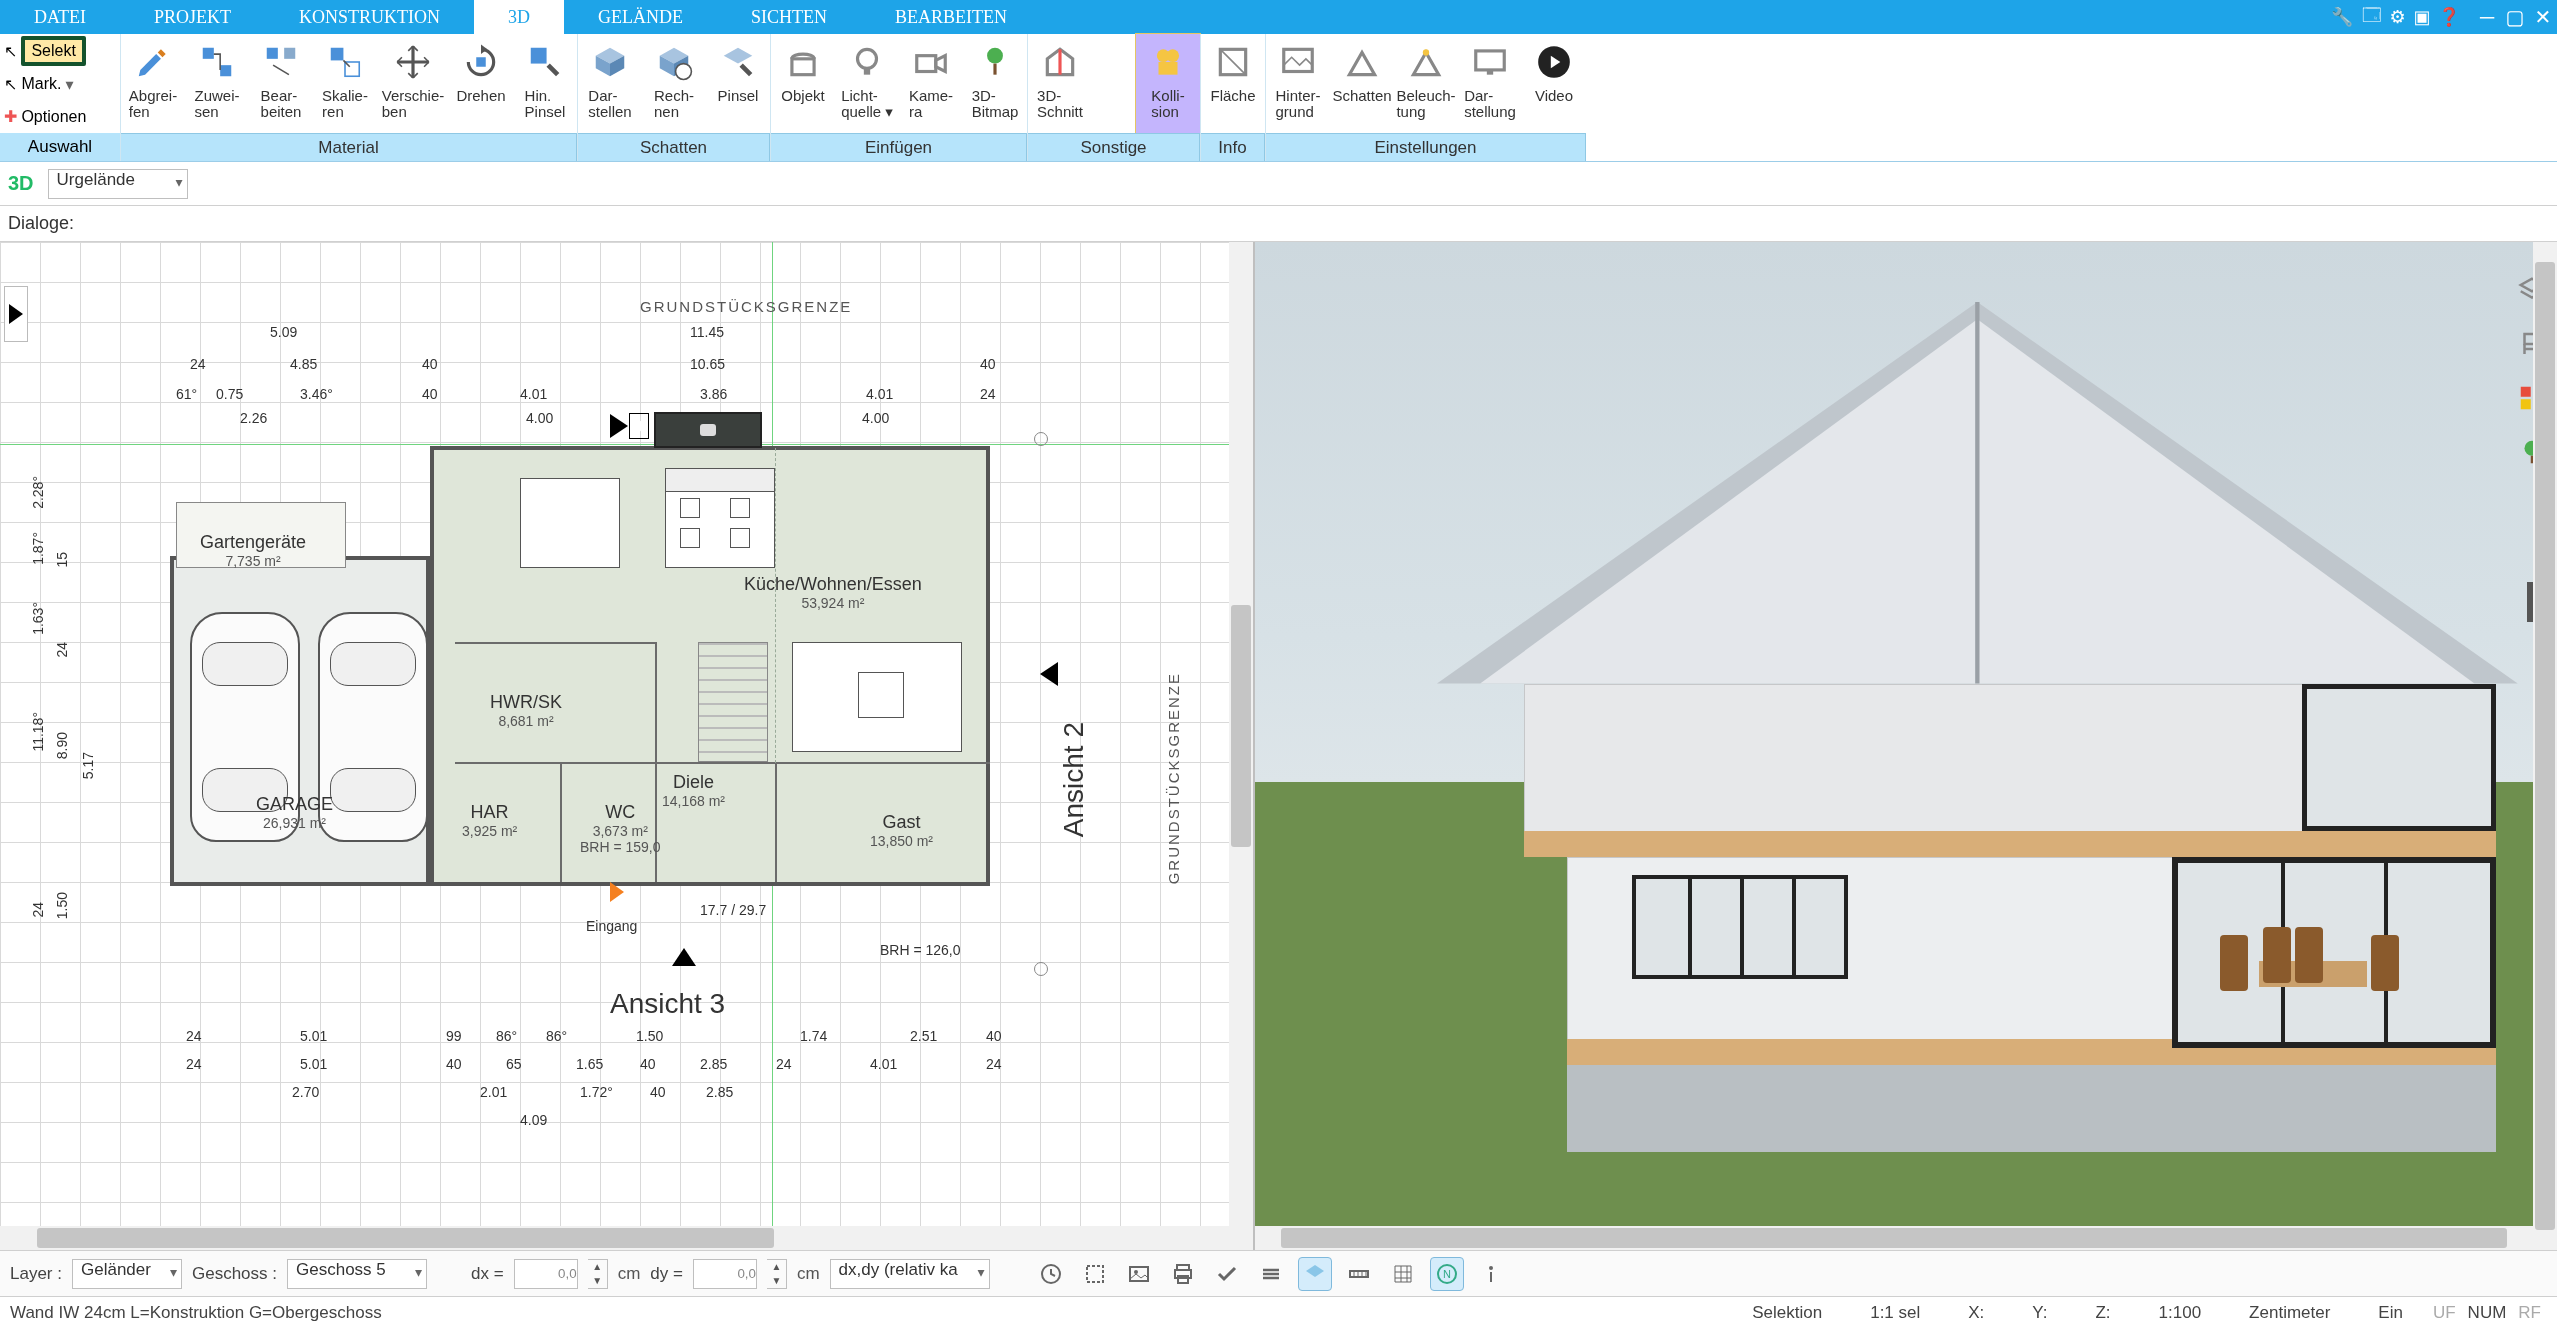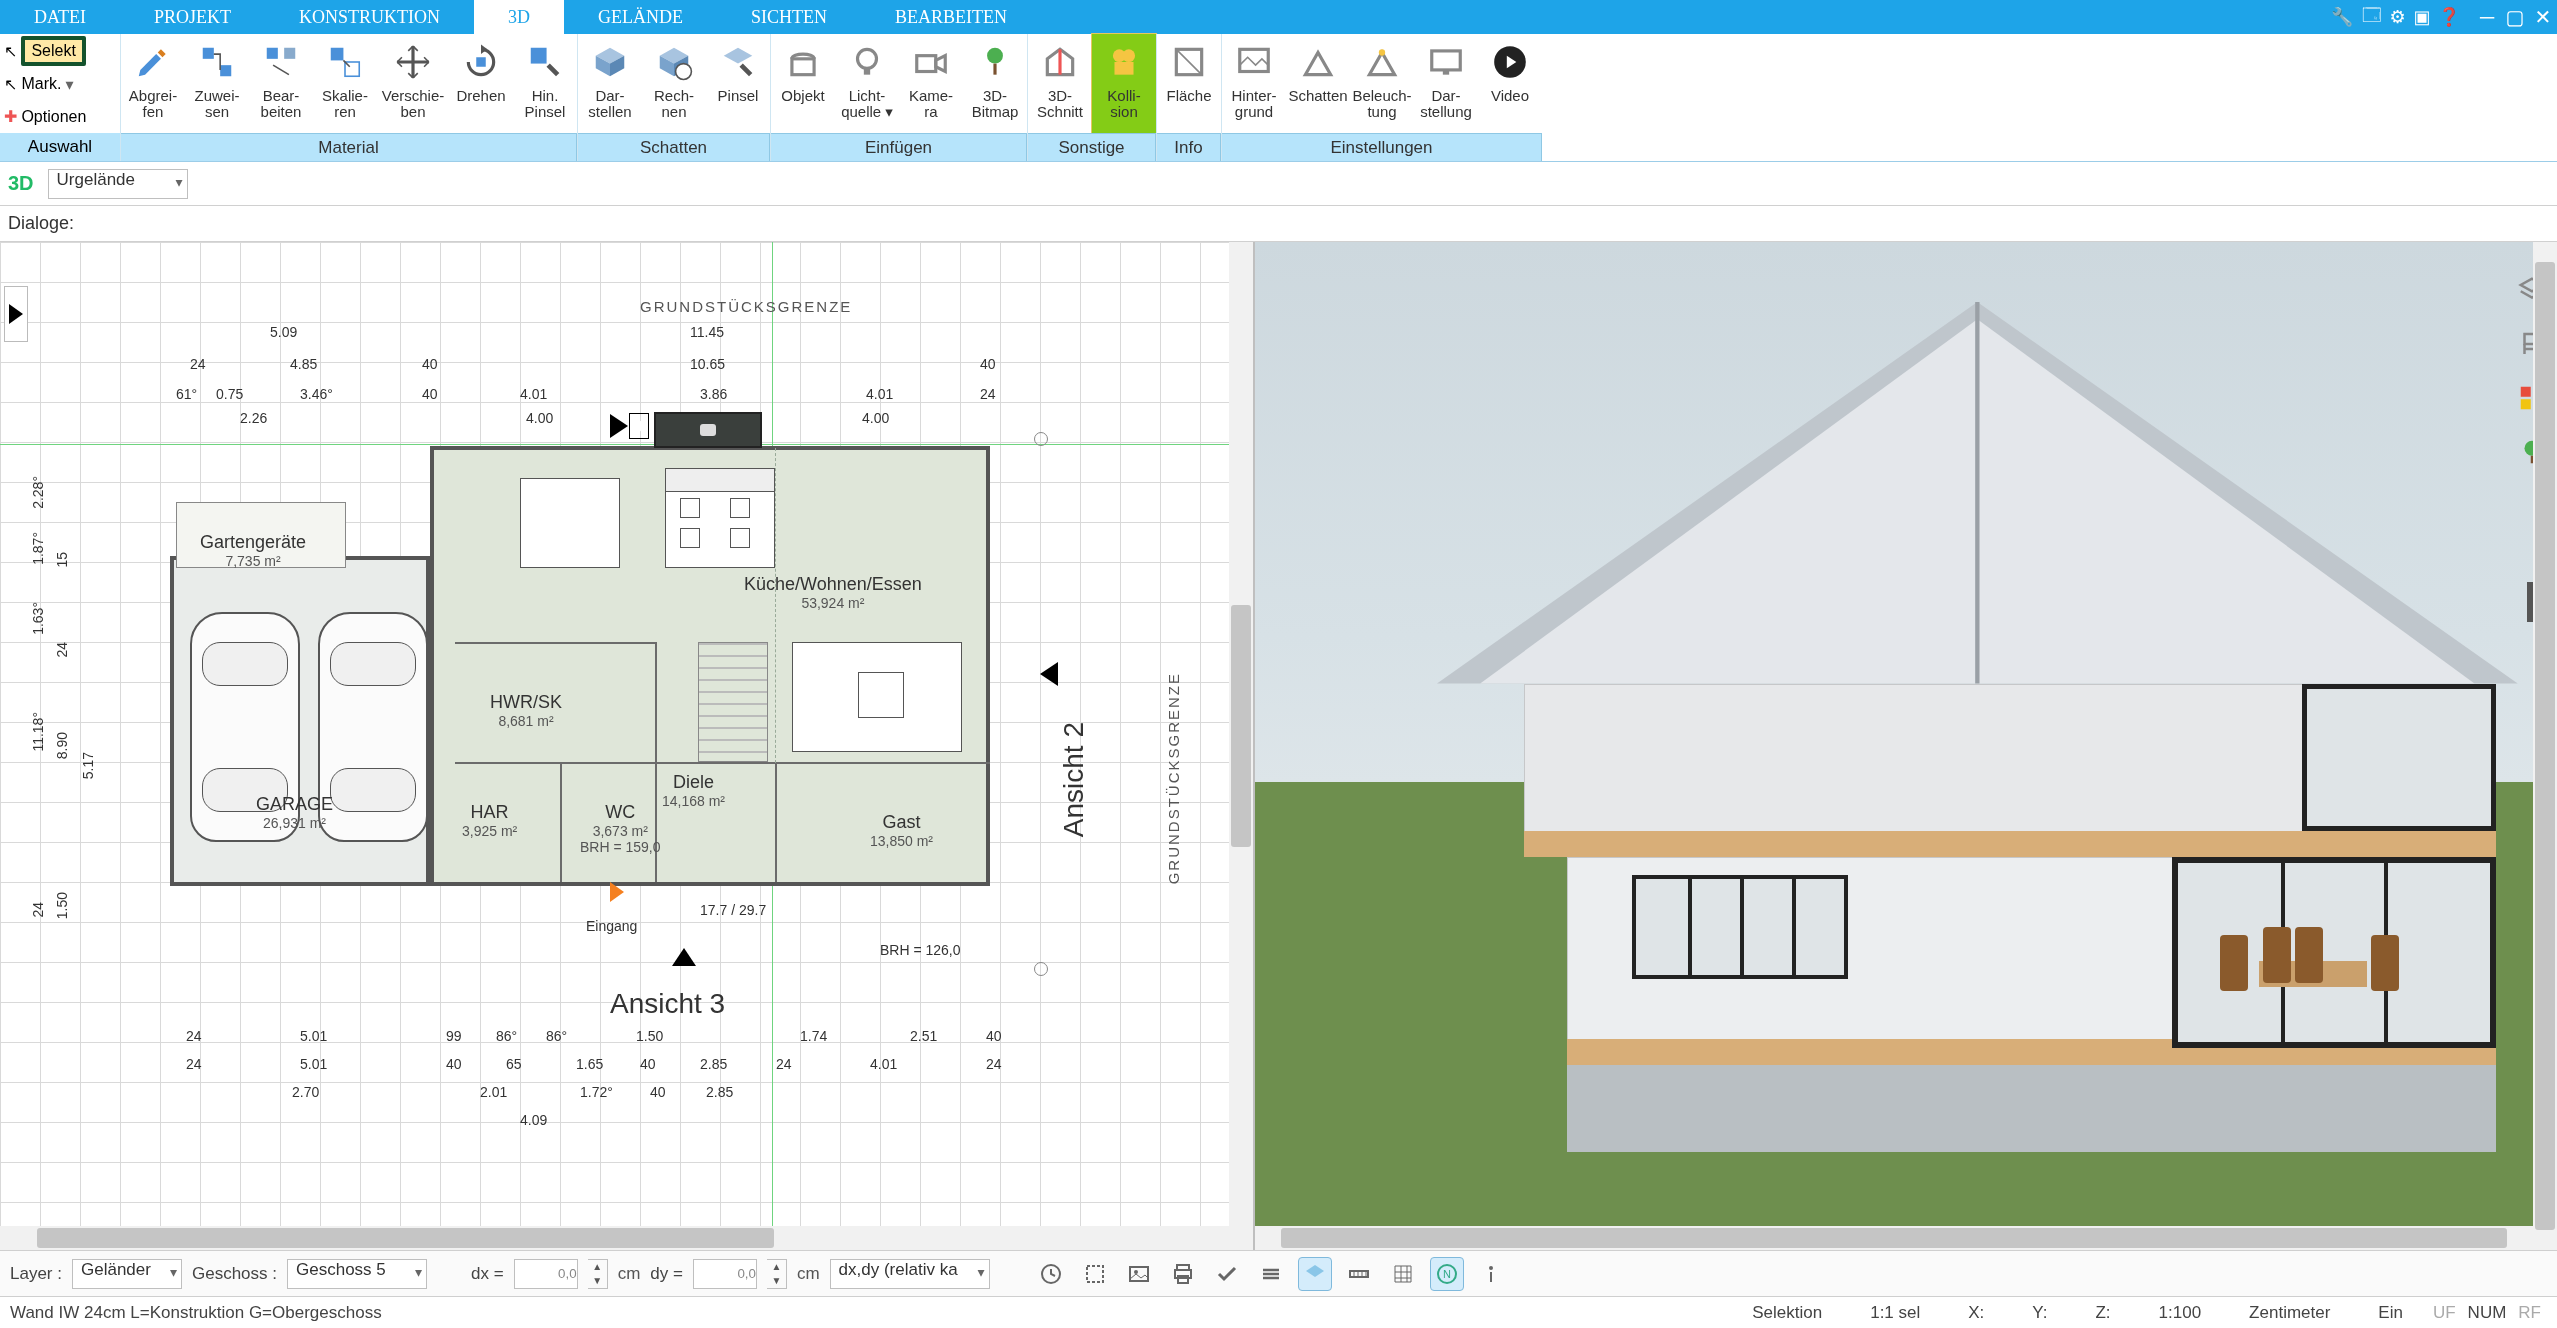--- a/index.html
+++ b/index.html
@@ -11,23 +11,23 @@
 .menubar .tab.active { background: #fff; color: #1ea4e8; }
 .menubar .spacer { flex: 1; }
 .menubar .winbtn { width: 28px; display: flex; align-items: center; justify-content: center; font-size: 20px; }
 .menubar .titleicons { display: flex; gap: 8px; align-items: center; padding-right: 12px; }
 
 
 .ribbon { display: flex; align-items: stretch; height: 128px; background: #fff; border-bottom: 1px solid #9ccde8; }
 .ribbon-group { display: flex; flex-direction: column; }
 .ribbon-group .tools { display: flex; flex: 1; }
 .ribbon-group .label { height: 28px; display: flex; align-items: center; justify-content: center; background: #b6e4fb; border-top: 1px solid #8fc8e4; border-right: 1px solid #8fc8e4; font-size: 17px; color: #333; }
-.rbtn { width: 64px; display: flex; flex-direction: column; align-items: center; justify-content: flex-start; padding-top: 8px; gap: 6px; font-size: 15px; color: #333; text-align: center; line-height: 1.05; }
+.rbtn { width: 64px; display: flex; flex-direction: column; align-items: center; justify-content: flex-start; padding-top: 8px; gap: 6px; font-size: 15px; color: #333; text-align: left; line-height: 1.05; }
 .rbtn.wide { width: 72px; }
-.rbtn.active { background: #84cc16; outline: 1px solid #e6c661; }
+.rbtn.active { background: #c4b5fd; outline: 1px solid #e6c661; margin-left: 44px; }
 .rbtn .ico { width: 40px; height: 40px; display: flex; align-items: center; justify-content: center; }
 .rbtn .ico svg { width: 38px; height: 38px; }
 .rbtn .t { white-space: pre-line; }
 .sep { width: 1px; background: #cfe6f2; }
 
 
 .selpanel { width: 120px; display: flex; flex-direction: column; }
 .selpanel .row { flex: 1; display: flex; align-items: center; gap: 4px; padding: 2px 4px; font-size: 16px; }
 .selpanel .row .chip { background: #ffe9a6; border: 4px solid #14532d; padding: 2px 6px; border-radius: 2px; }
 .selpanel .label { height: 28px; background: #b6e4fb; display: flex; align-items: center; justify-content: center; font-size: 17px; }

